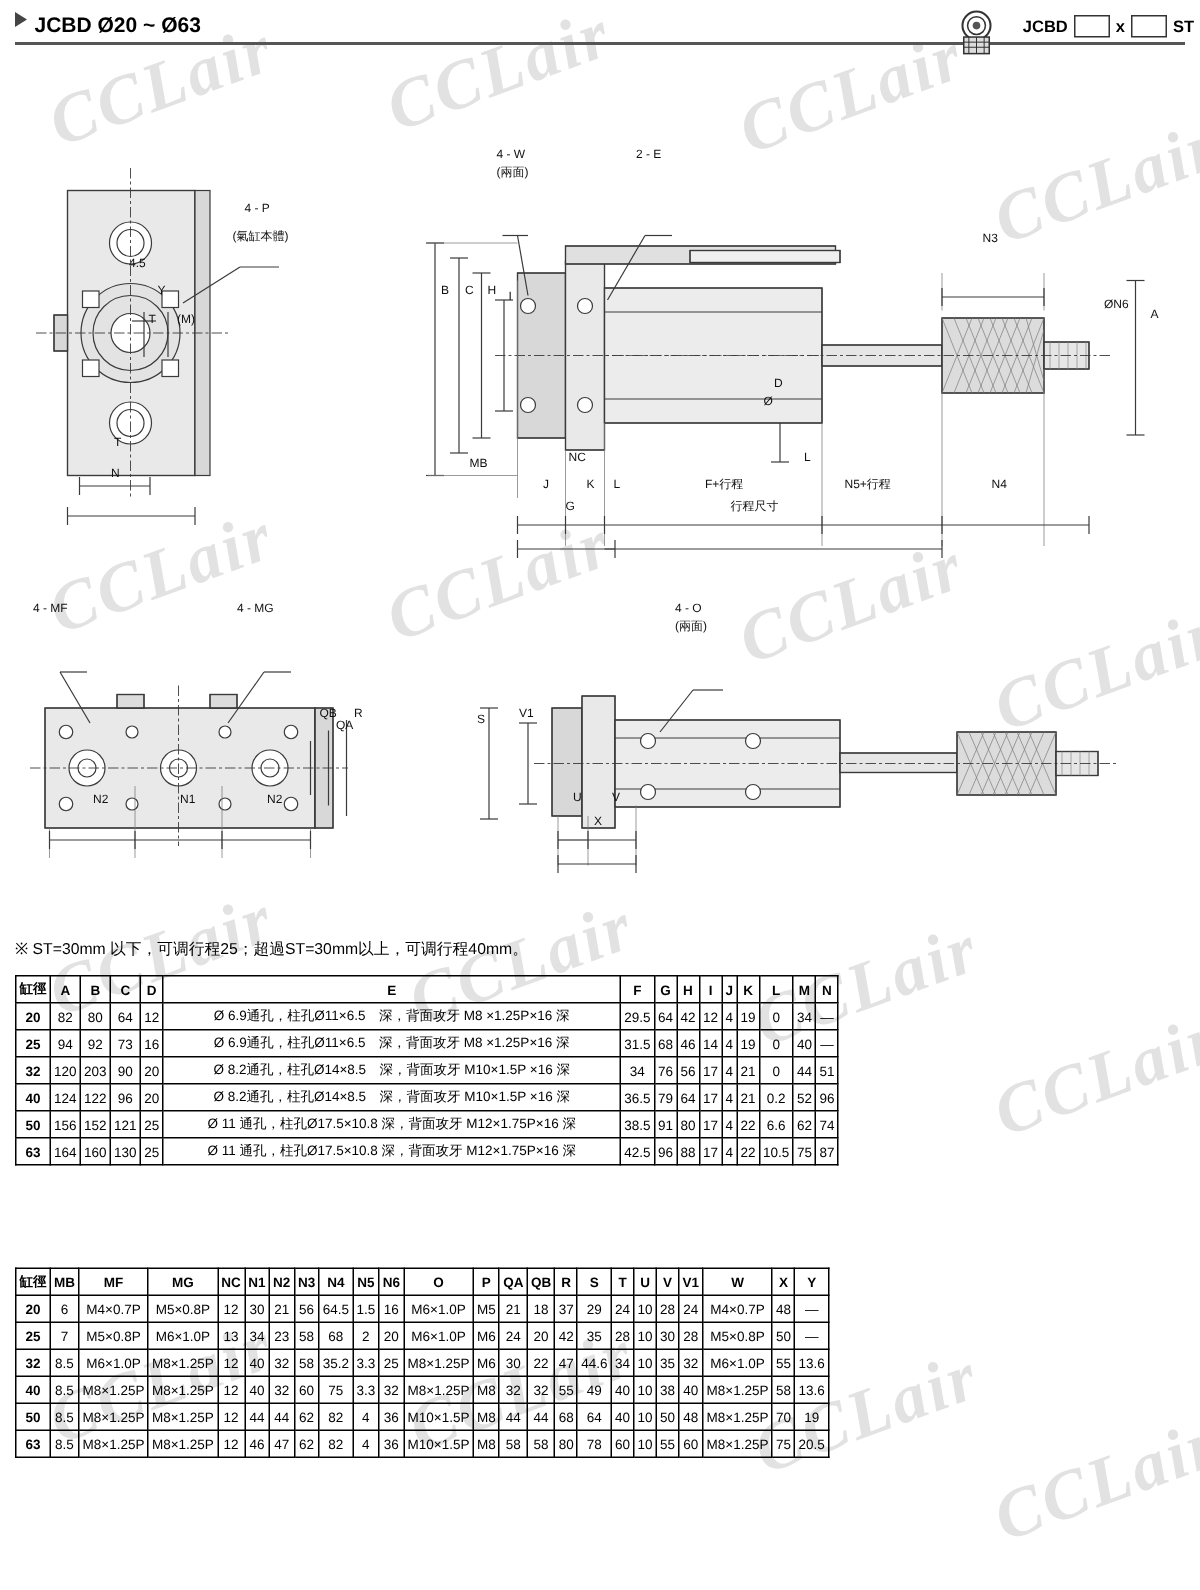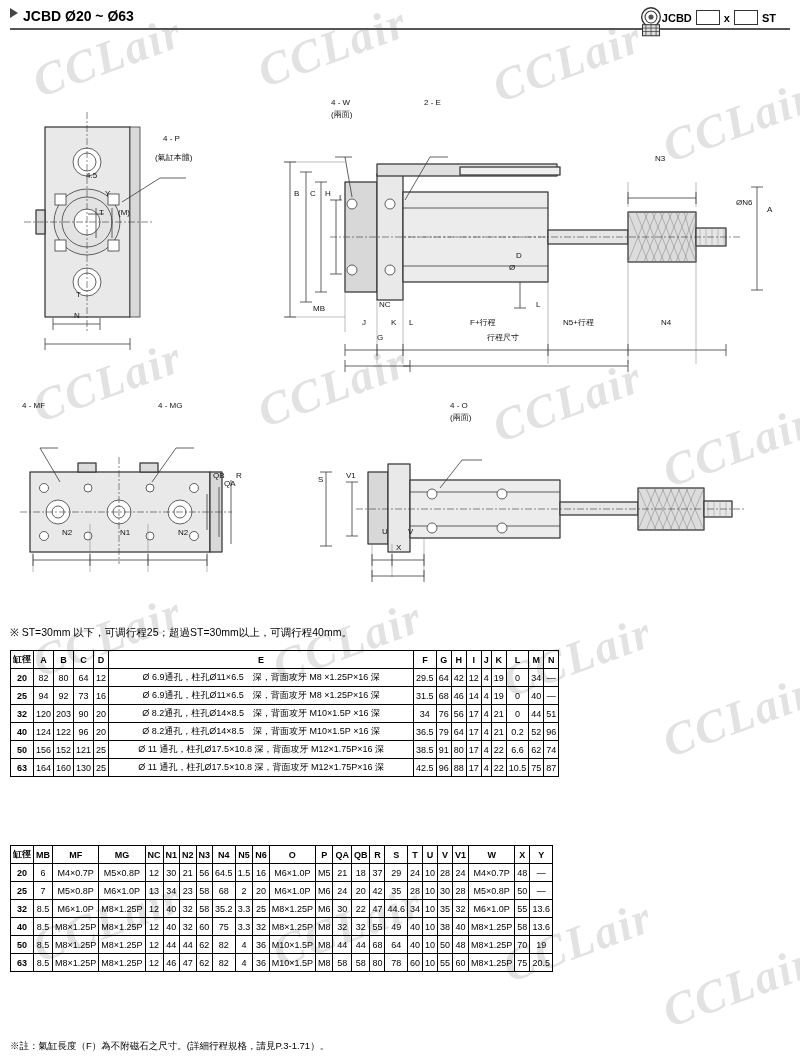--- a/index.html
+++ b/index.html
@@ -30,21 +30,21 @@
   }
 
   
   .hdr{position:absolute;left:10px;top:8px;display:flex;}
   .hdr .tri{
     width:0;height:0;border-left:8px solid #444;border-top:5px solid transparent;border-bottom:5px solid transparent;margin-right:5px;
   }
   .hdr .ttl{font-size:14px;font-weight:bold;}
   .hdr-rule{position:absolute;left:10px;top:28px;width:780px;height:2px;background:#555;}
 
-  .ordercode{position:absolute;right:24px;top:10px;display:flex;align-items:center;font-size:11px;font-weight:bold;}
+  .ordercode{position:absolute;right:4px;top:10px;display:flex;align-items:center;font-size:11px;font-weight:bold;}
   .ordercode .box{
     display:inline-block;width:22px;height:13px;border:1px solid #333;background:#fff;margin:0 4px;
   }
   .sym{position:absolute;right:132px;top:6px;width:34px;height:34px;}
 
   
   .draw{position:absolute;left:0;top:32px;width:800px;height:590px;z-index:1;}
   .draw svg{position:absolute;left:0;top:0;}
 
   
@@ -481,21 +481,20 @@
           <text x="318" y="450">S</text>
           <text x="346" y="446">V1</text>
           <text x="382" y="502">U</text>
           <text x="408" y="502">V</text>
           <text x="396" y="518">X</text>
         </g>
     </svg>
   </div>
 
   <div class="note" id="note-st">※ ST=30mm 以下，可调行程25；超過ST=30mm以上，可调行程40mm。</div>
-  <div class="note" id="note-bottom">※註：氣缸長度（F）為不附磁石之尺寸。(詳細行程規格，請見P.3-1.71）。</div>
 
   <table class="tbl" id="table1">
     <thead>
         <tr>
           <th>缸徑</th>
           <th>A</th>
           <th>B</th>
           <th>C</th>
           <th>D</th>
           <th style="min-width: 300px;">E</th>

